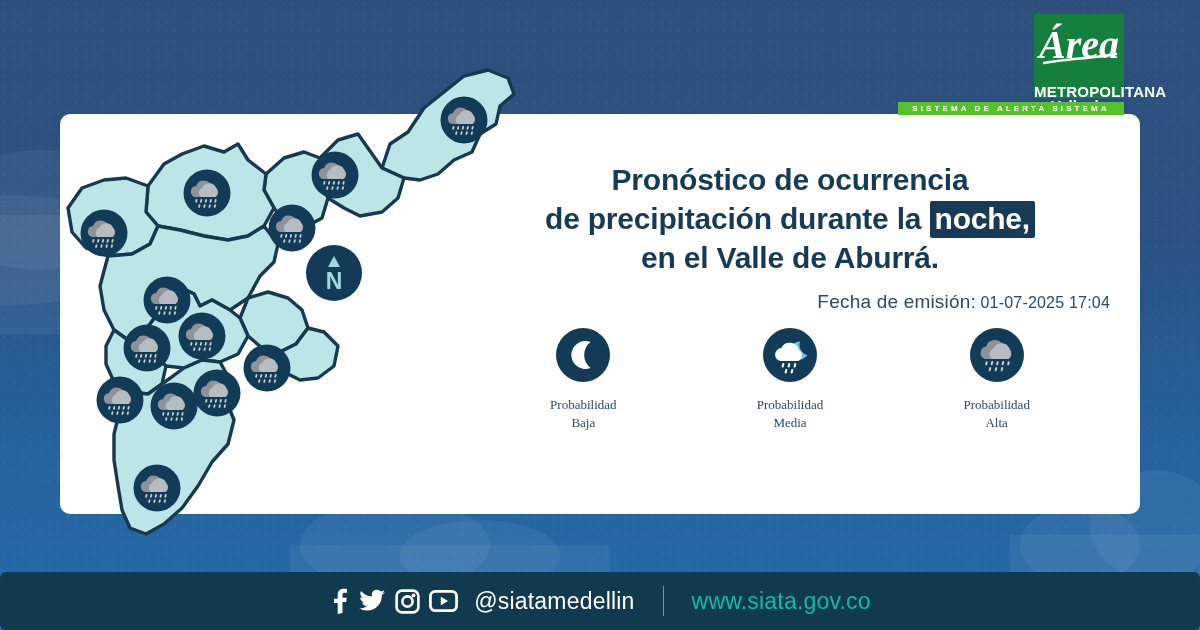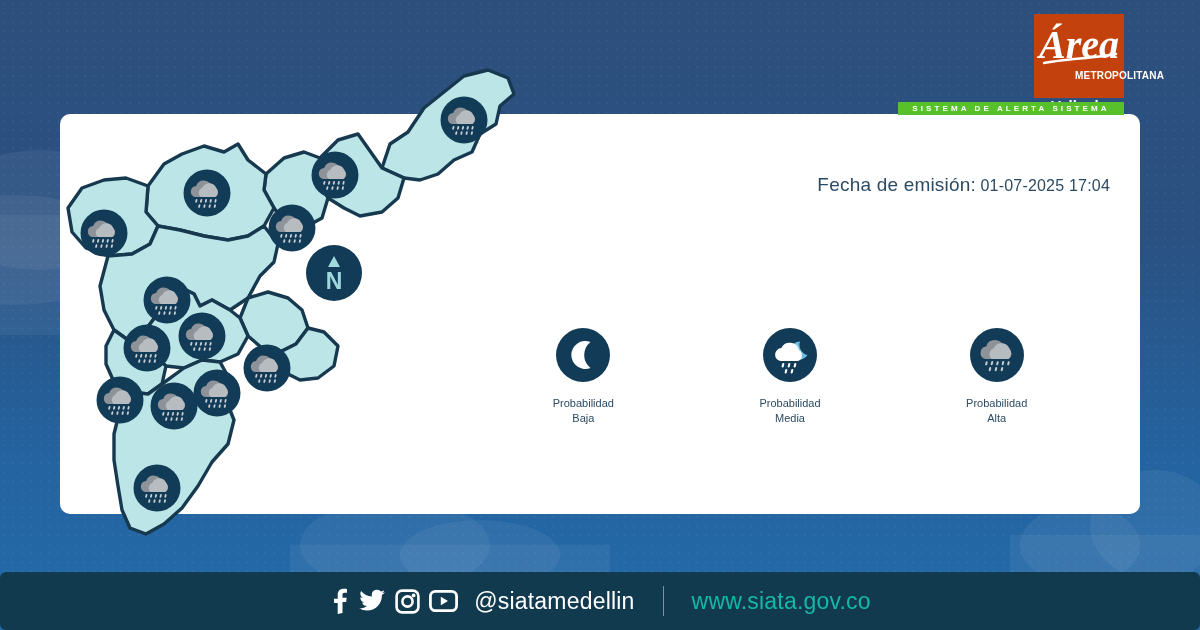--- a/index.html
+++ b/index.html
@@ -25,29 +25,29 @@
 
   
   .card{
     position:absolute;left:60px;top:114px;width:1080px;height:400px;
     background:#ffffff;border-radius:10px;
   }
 
   
   .logos{position:absolute;left:898px;top:14px;width:228px;height:96px;}
   .siata-logo{position:absolute;left:0;top:4px;width:130px;height:70px;}
-  .area-logo{position:absolute;left:136px;top:0px;width:90px;height:84px;background:#c2410c;}
+  .area-logo{position:absolute;left:136px;top:0px;width:90px;height:84px;background:#15803d;}
   .area-word{
     position:absolute;left:0;right:0;top:2px;height:56px;
   }
   .area-sub1,.area-sub2{
     position:absolute;left:0;right:0;text-align:center;color:#fff;font-weight:bold;
     font-family:"Liberation Sans", sans-serif;
   }
-  .area-sub1{top:56px;font-size:10px;letter-spacing:.2px;margin-left:41px;}
+  .area-sub1{top:69px;font-size:15px;letter-spacing:.2px;}
   .area-sub2{top:83px;font-size:15px;}
   .alerta-bar{
     position:absolute;left:0px;top:88px;width:226px;height:13px;background:#57c02a;
     color:#ffffff;font-size:8px;font-weight:bold;letter-spacing:3.1px;
     display:flex;align-items:center;justify-content:center;
   }
 
   
   .textblock{position:absolute;left:470px;top:160px;width:640px;}
   .title{
@@ -59,22 +59,23 @@
     margin-top:14px;text-align:right;color:#2b4a63;white-space:nowrap;
   }
   .datelabel{font-size:19px;letter-spacing:.2px;}
   .dateval{font-size:16px;letter-spacing:.2px;}
 
   
   .legend{position:absolute;left:480px;top:328px;width:620px;display:flex;}
   .leg-item{flex:1;display:flex;flex-direction:column;align-items:center;}
   .leg-icon{width:54px;height:54px;border-radius:50%;background:#123b57;position:relative;}
   .leg-label{
-    margin-top:14px;text-align:center;color:#2b4a63;font-size:11px;line-height:1.35;
+    margin-top:14px;text-align:center;color:#2b4a63;font-size:13px;line-height:1.35;
     white-space:pre-line;
+    font-family:Liberation Serif, serif;
   }
 
   
   .map{position:absolute;left:52px;top:48px;width:470px;height:520px;}
   .map svg{display:block;width:100%;height:100%;overflow:visible;}
 
   .rainpin{position:absolute;width:47px;height:47px;transform:translate(-50%,-50%);}
   .compass{
     position:absolute;width:56px;height:56px;border-radius:50%;background:#123b57;
     transform:translate(-50%,-50%);
@@ -115,20 +116,28 @@
         <text x="45" y="42" fill="#ffffff" text-anchor="middle" font-family="Liberation Serif, serif" font-size="40" font-style="italic" font-weight="bold">Área</text>
         <path d="M10 47 C30 43 62 42 82 38" stroke="#ffffff" stroke-width="2.4" fill="none" stroke-linecap="round"></path>
       </svg>
       <div class="area-sub1">METROPOLITANA</div>
       <div class="area-sub2">Valle de Aburrá</div>
     </div>
     <div class="alerta-bar">SISTEMA DE ALERTA SISTEMA</div>
   </div>
 
   <div class="textblock">
+    <div class="title">
+      <div>Pronóstico de ocurrencia</div>
+      <div>
+        <span>de precipitación durante la</span>
+        <span class="hl">noche,</span>
+      </div>
+      <div>en el Valle de Aburrá.</div>
+    </div>
     <div class="datewrap">
       <span class="datelabel">Fecha de emisión:</span>
       <span class="dateval">01-07-2025 17:04</span>
     </div>
   </div>
 
   <div class="legend">
 
     <div class="leg-item">
       <div class="leg-icon">

